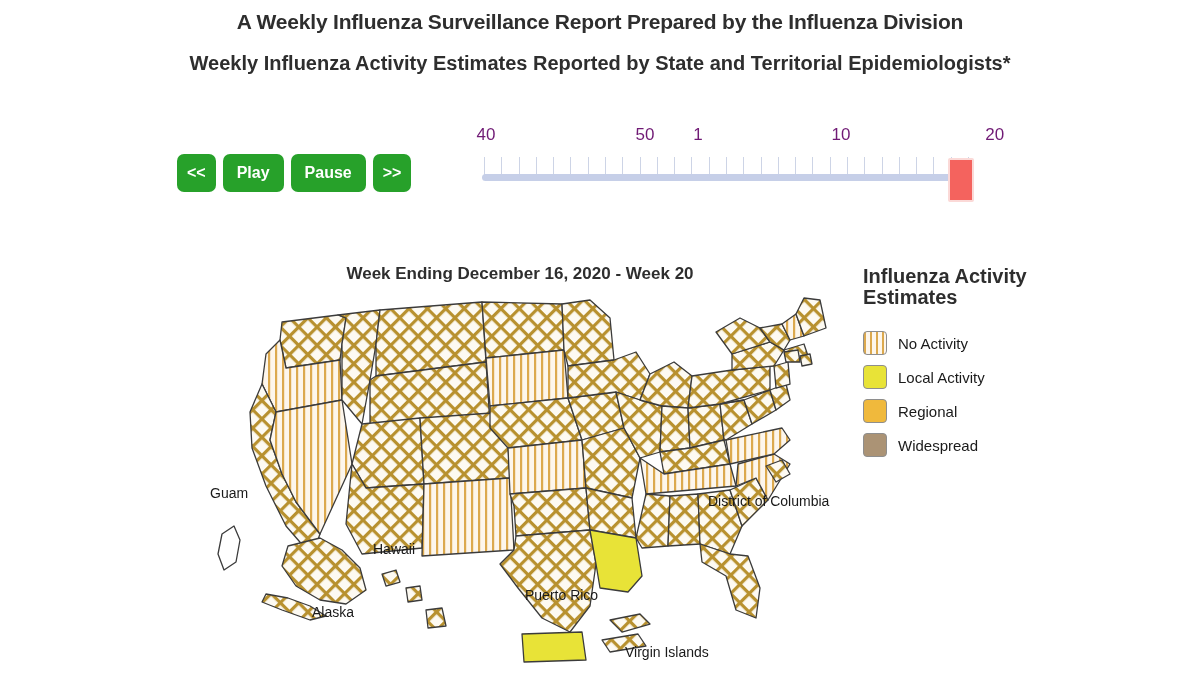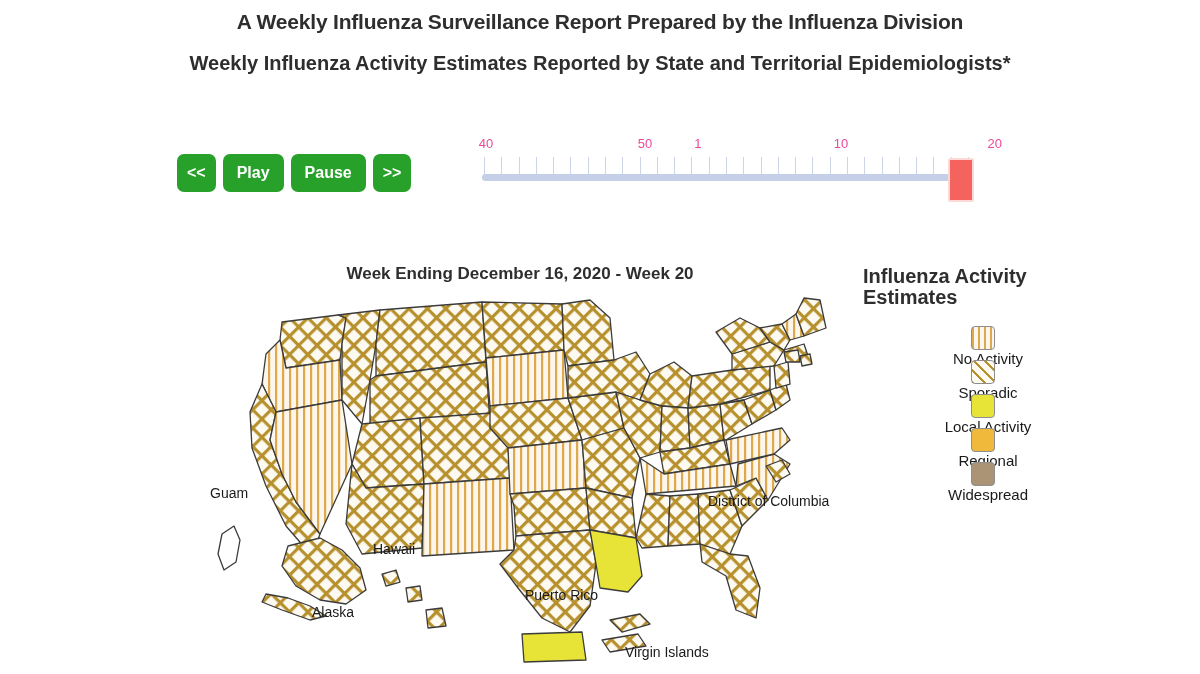--- a/index.html
+++ b/index.html
@@ -44,22 +44,22 @@
     text-align: center;
     cursor: pointer;
     box-shadow: 0 0 0 1px #27a12a;
   }
   .btn.wide { padding-left: 13px; padding-right: 13px; }
 
   
   .slider-wrap { position: absolute; left: 470px; top: 125px; width: 530px; height: 105px; }
   .slider-labels { position: relative; height: 24px; }
   .slider-labels span {
-    position: absolute; top: 11px;
-    font-size: 13px; color: #ec4899;
+    position: absolute; top: 0;
+    font-size: 17px; color: #701a75;
     transform: translateX(-50%);
     white-space: nowrap;
   }
   .ticks { position: absolute; left: 14px; top: 32px; width: 484px; height: 18px; }
   .ticks i { position: absolute; top: 0; width: 1px; height: 18px; background: #cdd4e6; }
   .track {
     position: absolute; left: 12px; top: 49px;
     width: 480px; height: 7px;
     background: #c6cfe8; border-radius: 4px;
   }
@@ -88,21 +88,21 @@
     font-size: 14px;
     fill: #1a1a1a;
   }
 
   
   .legend { position: absolute; left: 863px; top: 266px; width: 250px; }
   .legend-title {
     font-size: 20px; font-weight: bold; color: #2e2e2e;
     line-height: 21px; margin-bottom: 18px; width: 190px;
   }
-  .legend-row { display: flex; align-items: center; height: 34px; flex-direction: column; }
+  .legend-row { display: flex; align-items: center; height: 34px; }
   .swatch {
     width: 22px; height: 22px;
     border: 1px solid #8e8e8e;
     border-radius: 4px;
     margin-right: 11px;
     flex: 0 0 auto;
   }
   .legend-label { font-size: 15px; color: #1a1a1a; }
 </style>
 </head>
@@ -302,24 +302,20 @@
   </div>
 
   <div class="legend">
     <div class="legend-title">Influenza Activity Estimates</div>
     <div id="legend-rows">
         <div class="legend-row">
           <div class="swatch" style="background: repeating-linear-gradient(90deg, rgb(220, 169, 78) 0px, rgb(220, 169, 78) 2px, rgb(253, 246, 236) 2px, rgb(253, 246, 236) 6px);"></div>
           <div class="legend-label">No Activity</div>
         </div>
         <div class="legend-row">
-          <div class="swatch" style="background: repeating-linear-gradient(45deg, rgb(184, 145, 47) 0px, rgb(184, 145, 47) 2px, rgb(253, 250, 242) 2px, rgb(253, 250, 242) 8px), repeating-linear-gradient(-45deg, rgb(184, 145, 47) 0px, rgb(184, 145, 47) 2px, rgba(253, 250, 242, 0) 2px, rgba(253, 250, 242, 0) 8px);"></div>
-          <div class="legend-label">Sporadic</div>
-        </div>
-        <div class="legend-row">
           <div class="swatch" style="background: rgb(232, 227, 55);"></div>
           <div class="legend-label">Local Activity</div>
         </div>
         <div class="legend-row">
           <div class="swatch" style="background: rgb(240, 185, 60);"></div>
           <div class="legend-label">Regional</div>
         </div>
         <div class="legend-row">
           <div class="swatch" style="background: rgb(171, 147, 117);"></div>
           <div class="legend-label">Widespread</div>

